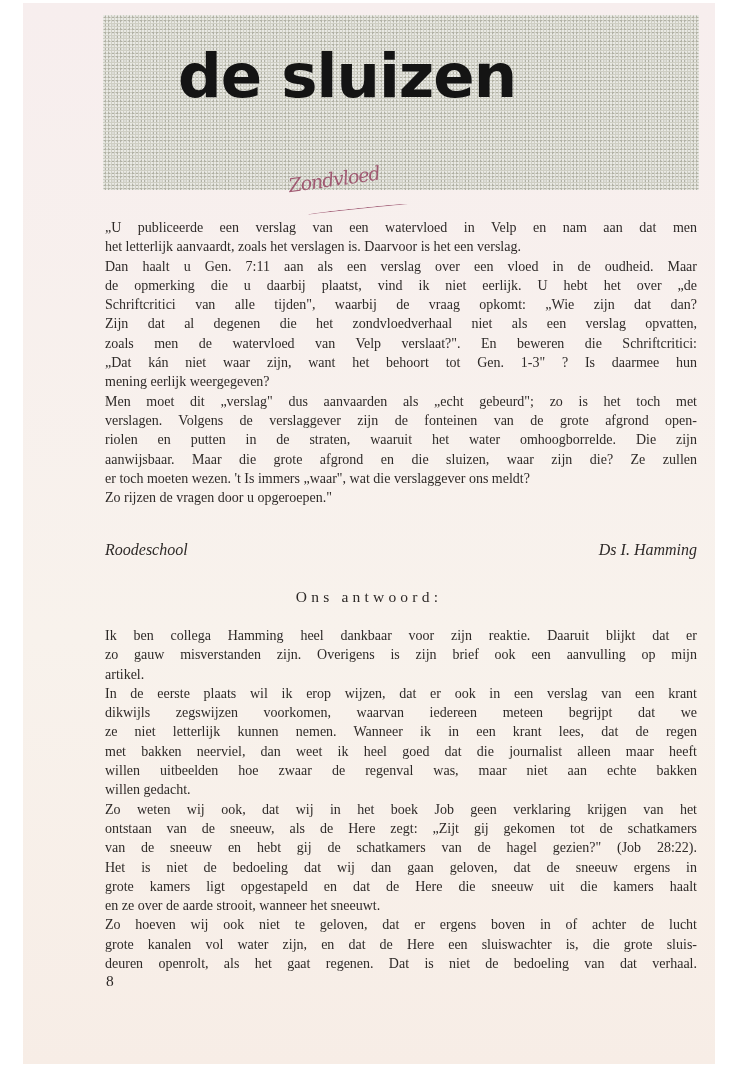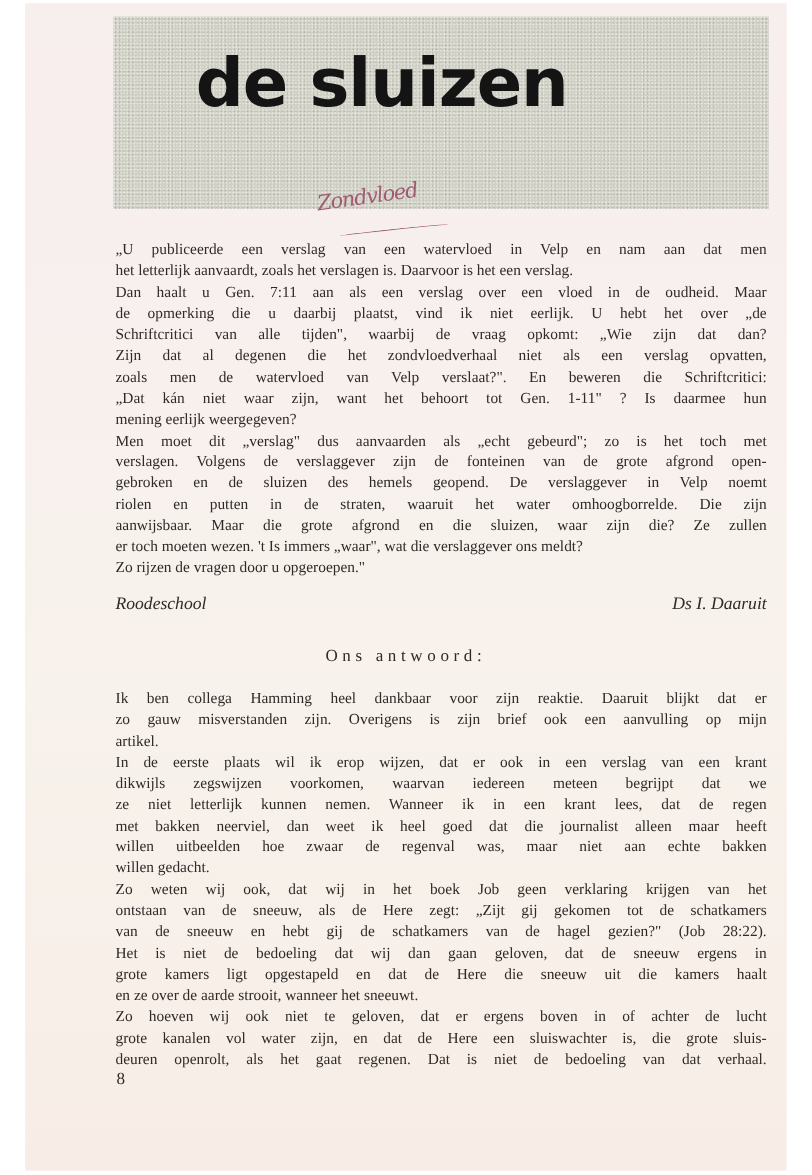--- a/index.html
+++ b/index.html
@@ -111,34 +111,33 @@
   <div class="hand-underline"></div>
 
   <div class="text-block letter" id="letter-body">
       <span class="line">„U publiceerde een verslag van een watervloed in Velp en nam aan dat men</span>
       <span class="line last">het letterlijk aanvaardt, zoals het verslagen is. Daarvoor is het een verslag.</span>
       <span class="line">Dan haalt u Gen. 7:11 aan als een verslag over een vloed in de oudheid. Maar</span>
       <span class="line">de opmerking die u daarbij plaatst, vind ik niet eerlijk. U hebt het over „de</span>
       <span class="line">Schriftcritici van alle tijden", waarbij de vraag opkomt: „Wie zijn dat dan?</span>
       <span class="line">Zijn dat al degenen die het zondvloedverhaal niet als een verslag opvatten,</span>
       <span class="line">zoals men de watervloed van Velp verslaat?". En beweren die Schriftcritici:</span>
-      <span class="line">„Dat kán niet waar zijn, want het behoort tot Gen. 1-11" ? Is daarmee hun</span>
+      <span class="line">„Dat kán niet waar zijn, want het behoort tot Gen. 1-3" ? Is daarmee hun</span>
       <span class="line last">mening eerlijk weergegeven?</span>
       <span class="line">Men moet dit „verslag" dus aanvaarden als „echt gebeurd"; zo is het toch met</span>
       <span class="line">verslagen. Volgens de verslaggever zijn de fonteinen van de grote afgrond open-</span>
-      <span class="line">gebroken en de sluizen des hemels geopend. De verslaggever in Velp noemt</span>
       <span class="line">riolen en putten in de straten, waaruit het water omhoogborrelde. Die zijn</span>
       <span class="line">aanwijsbaar. Maar die grote afgrond en die sluizen, waar zijn die? Ze zullen</span>
       <span class="line last">er toch moeten wezen. 't Is immers „waar", wat die verslaggever ons meldt?</span>
       <span class="line last">Zo rijzen de vragen door u opgeroepen."</span>
     </div>
 
   <div class="signature-row">
     <span>Roodeschool</span>
-    <span>Ds I. Daaruit</span>
+    <span>Ds I. Hamming</span>
   </div>
 
   <div class="answer-heading">Ons antwoord:</div>
 
   <div class="text-block answer" id="answer-body">
       <span class="line">Ik ben collega Hamming heel dankbaar voor zijn reaktie. Daaruit blijkt dat er</span>
       <span class="line">zo gauw misverstanden zijn. Overigens is zijn brief ook een aanvulling op mijn</span>
       <span class="line last">artikel.</span>
       <span class="line">In de eerste plaats wil ik erop wijzen, dat er ook in een verslag van een krant</span>
       <span class="line">dikwijls zegswijzen voorkomen, waarvan iedereen meteen begrijpt dat we</span>

